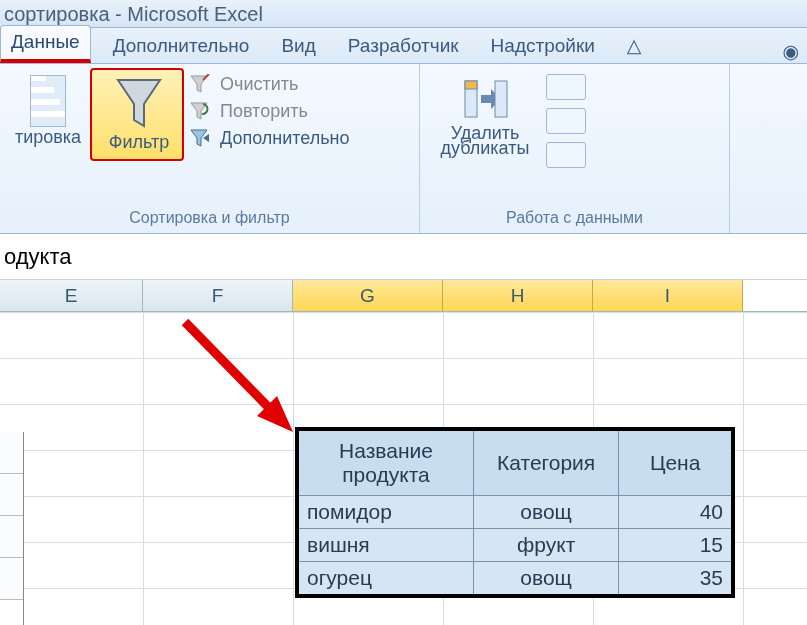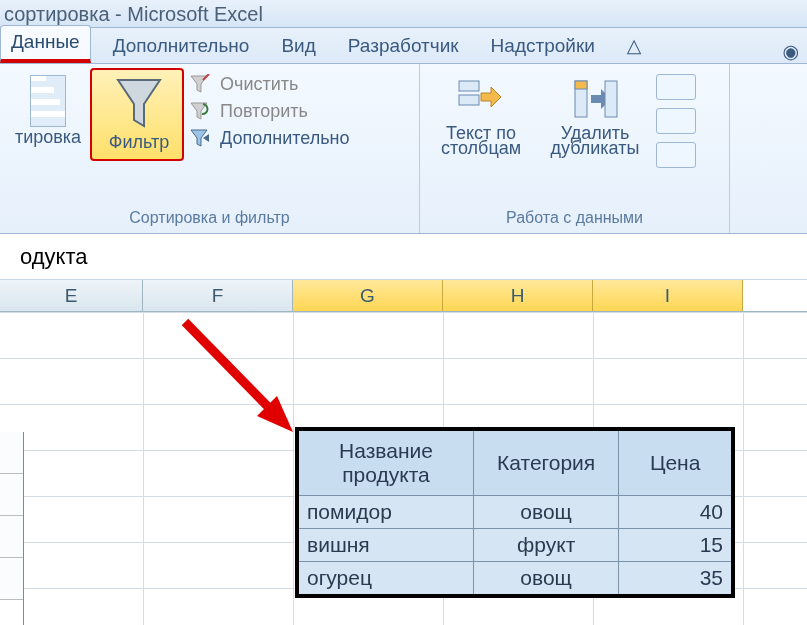--- a/index.html
+++ b/index.html
@@ -127,21 +127,21 @@
     border: 1px solid #9db7d4;
     background: #eef6ff;
     border-radius: 3px;
     margin: 2px 0;
   }
   .formula-area {
     height: 46px;
     border-bottom: 1px solid #c7d6e8;
     display: flex;
     align-items: center;
-    padding-left: 20px;
+    padding-left: 4px;
     font-size: 22px;
   }
   .col-headers {
     display: flex;
     height: 32px;
     border-bottom: 1px solid #9fb6c0;
   }
   .col-h {
     border-right: 1px solid #9fb6c0;
     background: linear-gradient(#eef4f8,#d9e6ee);
@@ -272,31 +272,20 @@
           </span>
           <span>Дополнительно</span>
         </div>
       </div>
     </div>
     <div class="group-label">Сортировка и фильтр</div>
   </div>
 
   <div class="group" style="width:310px">
     <div class="group-body">
-      <div class="big-btn" style="width:110px">
-        <span class="tc-icon">
-          <svg width="48" height="48" viewBox="0 0 48 48">
-            <rect x="2" y="6" width="20" height="10" fill="#dce9f7" stroke="#6a8ab0"></rect>
-            <rect x="2" y="20" width="20" height="10" fill="#dce9f7" stroke="#6a8ab0"></rect>
-            <path d="M24 18 L34 18 L34 12 L44 22 L34 32 L34 26 L24 26 Z" fill="#f3b94a" stroke="#b8862a"></path>
-          </svg>
-        </span>
-        <span>Текст по</span>
-        <span style="margin-top:-6px">столбцам</span>
-      </div>
       <div class="big-btn" style="width:118px">
         <span class="dup-icon">
           <svg width="48" height="48" viewBox="0 0 48 48">
             <rect x="4" y="6" width="12" height="36" fill="#dce9f7" stroke="#6a8ab0"></rect>
             <rect x="4" y="6" width="12" height="8" fill="#f3b94a" stroke="#6a8ab0"></rect>
             <path d="M20 20 L30 20 L30 14 L40 24 L30 34 L30 28 L20 28 Z" fill="#6a8ab0"></path>
             <rect x="34" y="6" width="12" height="36" fill="#dce9f7" stroke="#6a8ab0"></rect>
           </svg>
         </span>
         <span>Удалить</span>

